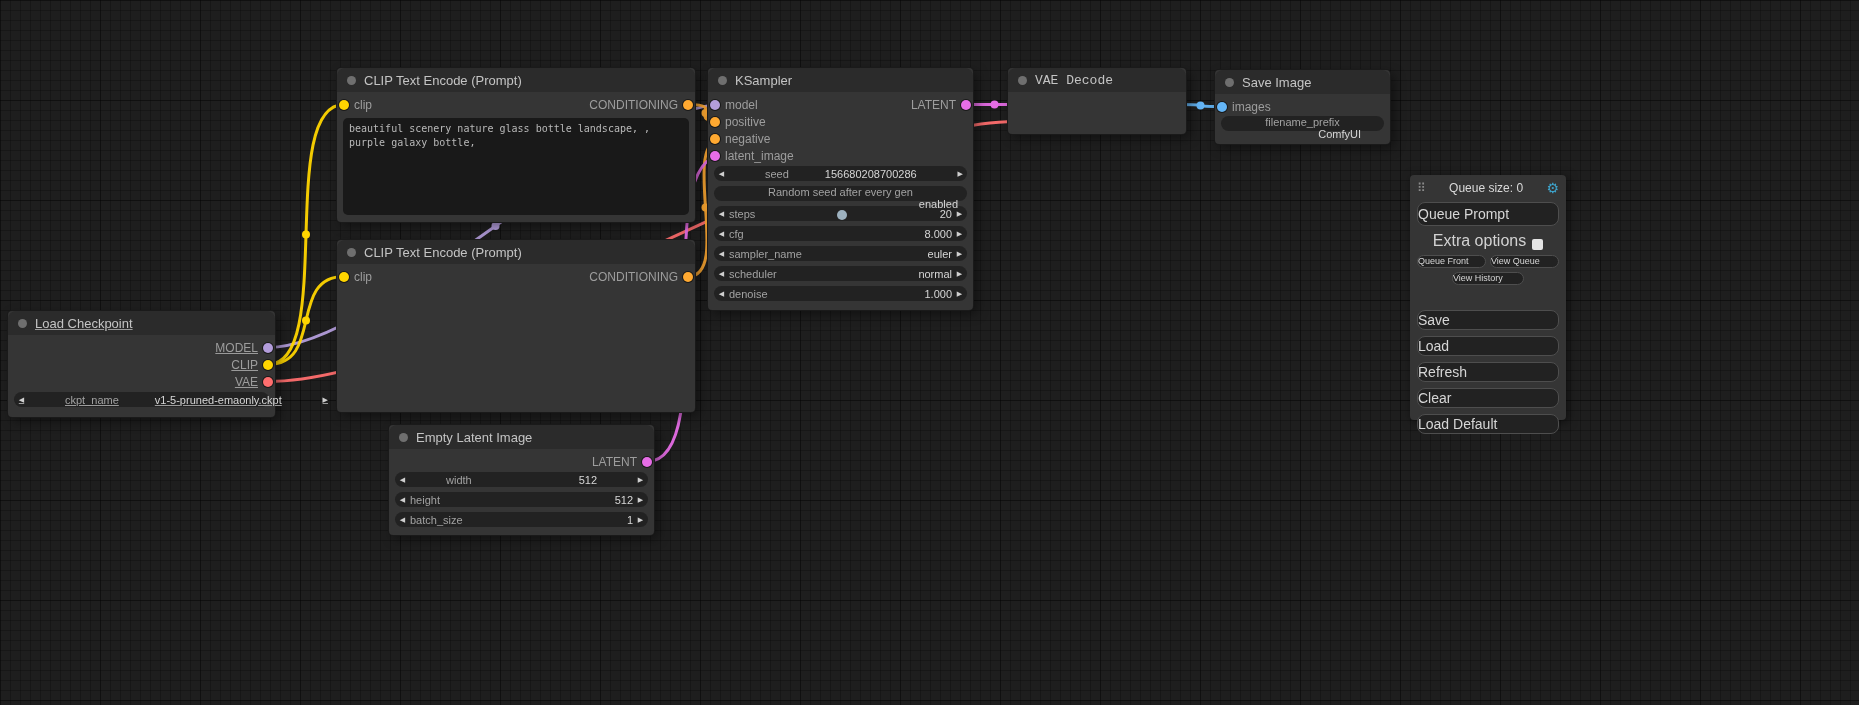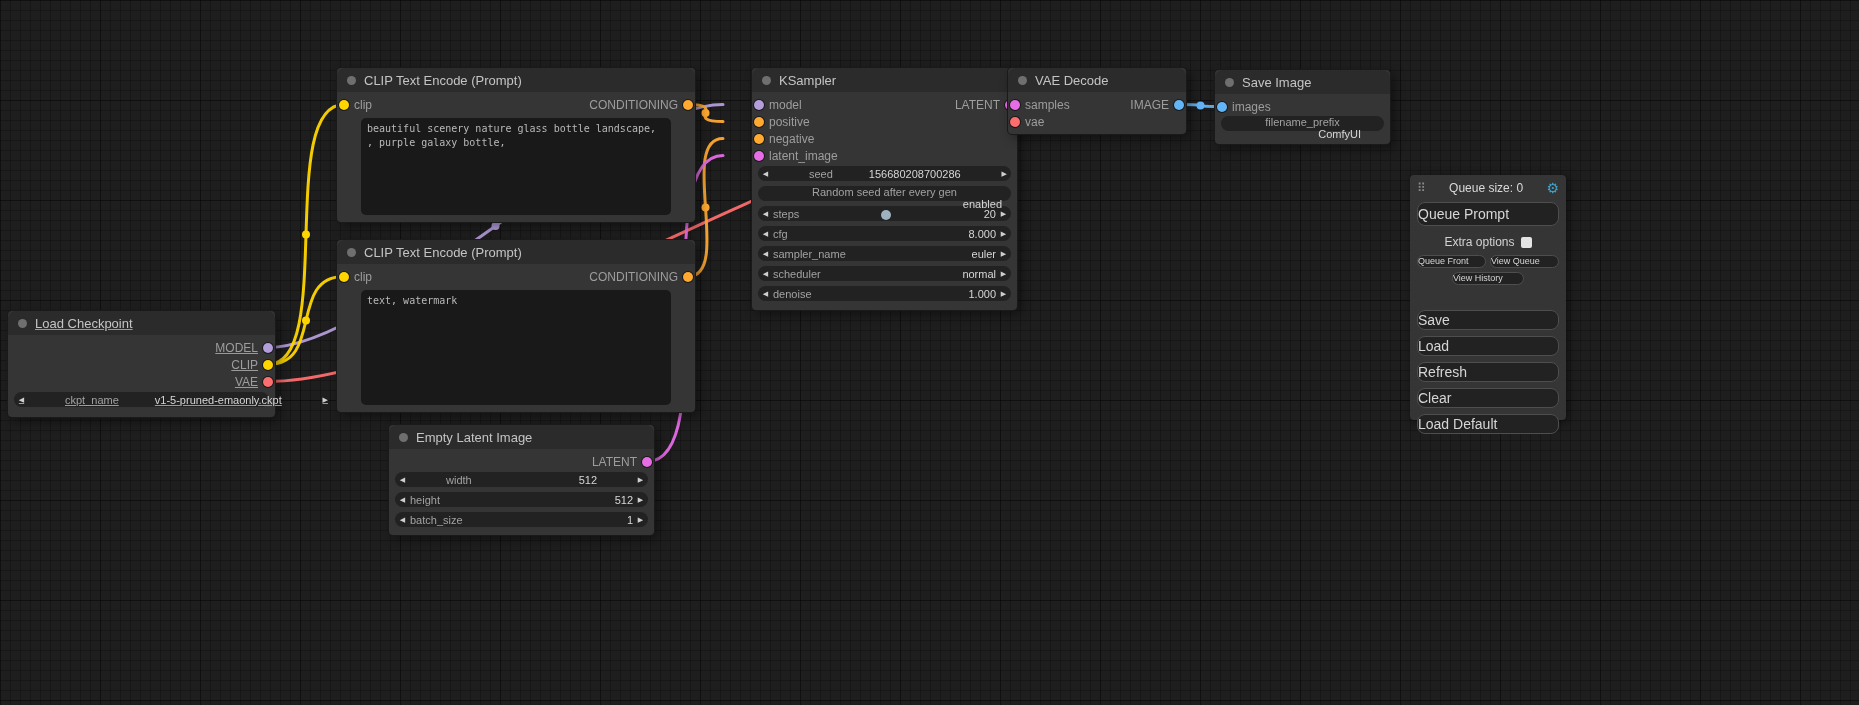--- a/index.html
+++ b/index.html
@@ -56,42 +56,42 @@
     display:flex; align-items:center; font-size:11px; color:#a2a2a2; cursor:pointer;
   }
   .widget.first { margin-top:2px;gap:36px; }
   .warrow { width:15px; text-align:center; font-size:7px; color:#cfcfcf; flex:none; }
   .wlabel { white-space:nowrap; }
   .wvalue { margin-left:auto; color:#d6d6d6; white-space:nowrap; }
   .widget.noarrow { padding:0 9px;flex-direction:column; }
   .toggle-knob { width:10px; height:10px; border-radius:50%; background:#9db1bf; flex:none; margin-left:5px; margin-right:2px; }
 
   .prompt {
-    margin:5px 24px 0; background:#191919; border-radius:5px;
+    margin:5px 6px 0; background:#191919; border-radius:5px;
     color:#b9b9b9; font-family:"DejaVu Sans Mono", monospace;
     font-size:10px; line-height:1.4; padding:4px 6px;
     white-space:pre-wrap; word-break:break-word; overflow:hidden; cursor:text;
   }
 
   #queue-panel {
     position:absolute; left:1410px; top:175px; width:156px; height:245px;
     background:#353535; border-radius:4px; z-index:3;
     box-shadow:2px 2px 10px rgba(0,0,0,0.55); padding:5px 7px;
   }
   .qp-header { display:flex; align-items:center; height:16px; color:#dadada; font-size:12px; }
   .qp-drag { color:#8a8a8a; font-size:12px; cursor:grab; flex:none; }
   .qp-size { flex:1; text-align:center; }
   .qp-gear { color:#3da4cc; font-size:14px; cursor:pointer; flex:none; }
   .btn {
     display:block; width:100%; background:#222; border:1px solid #4e4e4e;
     border-radius:8px; color:#d6d6d6; text-align:left; cursor:pointer;
     font-family:inherit;
   }
   #btn-queue-prompt { height:24px; font-size:14px; margin:6px 0 8px; }
-  .qp-extra { display:flex; align-items:center; justify-content:center; gap:6px; color:#d2d2d2; font-size:12px; height:16px; }
+  .qp-extra { display:flex; align-items:flex-end; justify-content:center; gap:6px; color:#d2d2d2; font-size:16px; height:16px; }
   .qp-check { width:11px; height:11px; background:#e4e4e4; border-radius:2px; cursor:pointer; }
   .qp-small-row { display:flex; gap:4px; margin-top:5px; }
   .btn.small { height:13px; font-size:9px; line-height:11px; border-radius:7px; flex:1; padding:0; }
   .qp-vh-row { display:flex; justify-content:center; margin-top:4px; }
   .btn.small.vh { flex:none; width:72px; }
   .btn.big { height:20px; font-size:14px; line-height:18px; margin-top:6px; }
   .btn.big.gap { margin-top:25px; }
 </style>
 </head>
 <body>
@@ -167,25 +167,24 @@
     <span class="title-dot"></span>
     <span>CLIP Text Encode (Prompt)</span>
   </div>
   <div class="node-body">
     <div class="slot">
       <span class="port pin c-clip"></span>
       <span class="in-label">clip</span>
       <span class="out-label">CONDITIONING</span>
       <span class="port pout c-cond"></span>
     </div>
-    <div class="prompt" style="height:115px;">text, watermark</div>
-  </div>
-</div>
-
-<div class="node" style="left:752px;top:68px;width:265px;height:242px;">
+  </div>
+</div>
+
+<div class="node" style="left:708px;top:68px;width:265px;height:242px;">
   <div class="node-title">
     <span class="title-dot"></span>
     <span>KSampler</span>
   </div>
   <div class="node-body">
     <div class="slot">
       <span class="port pin c-model"></span>
       <span class="in-label">model</span>
       <span class="out-label">LATENT</span>
       <span class="port pout c-latent"></span>
@@ -239,36 +238,24 @@
     </div>
     <div class="widget">
       <span class="warrow">◀</span>
       <span class="wlabel">denoise</span>
       <span class="wvalue">1.000</span>
       <span class="warrow">▶</span>
     </div>
   </div>
 </div>
 
-<div class="node" style="left:1008px;top:68px;width:178px;height:66px;">
+<div class="node" style="left:1008px;top:68px;width:178px;height:66px;font-family:Liberation Mono, monospace;">
   <div class="node-title">
     <span class="title-dot"></span>
     <span>VAE Decode</span>
-  </div>
-  <div class="node-body">
-    <div class="slot">
-      <span class="port pin c-latent"></span>
-      <span class="in-label">samples</span>
-      <span class="out-label">IMAGE</span>
-      <span class="port pout c-image"></span>
-    </div>
-    <div class="slot">
-      <span class="port pin c-vae"></span>
-      <span class="in-label">vae</span>
-    </div>
   </div>
 </div>
 
 <div class="node" style="left:1215px;top:70px;width:175px;height:74px;">
   <div class="node-title">
     <span class="title-dot"></span>
     <span>Save Image</span>
   </div>
   <div class="node-body">
     <div class="slot">

